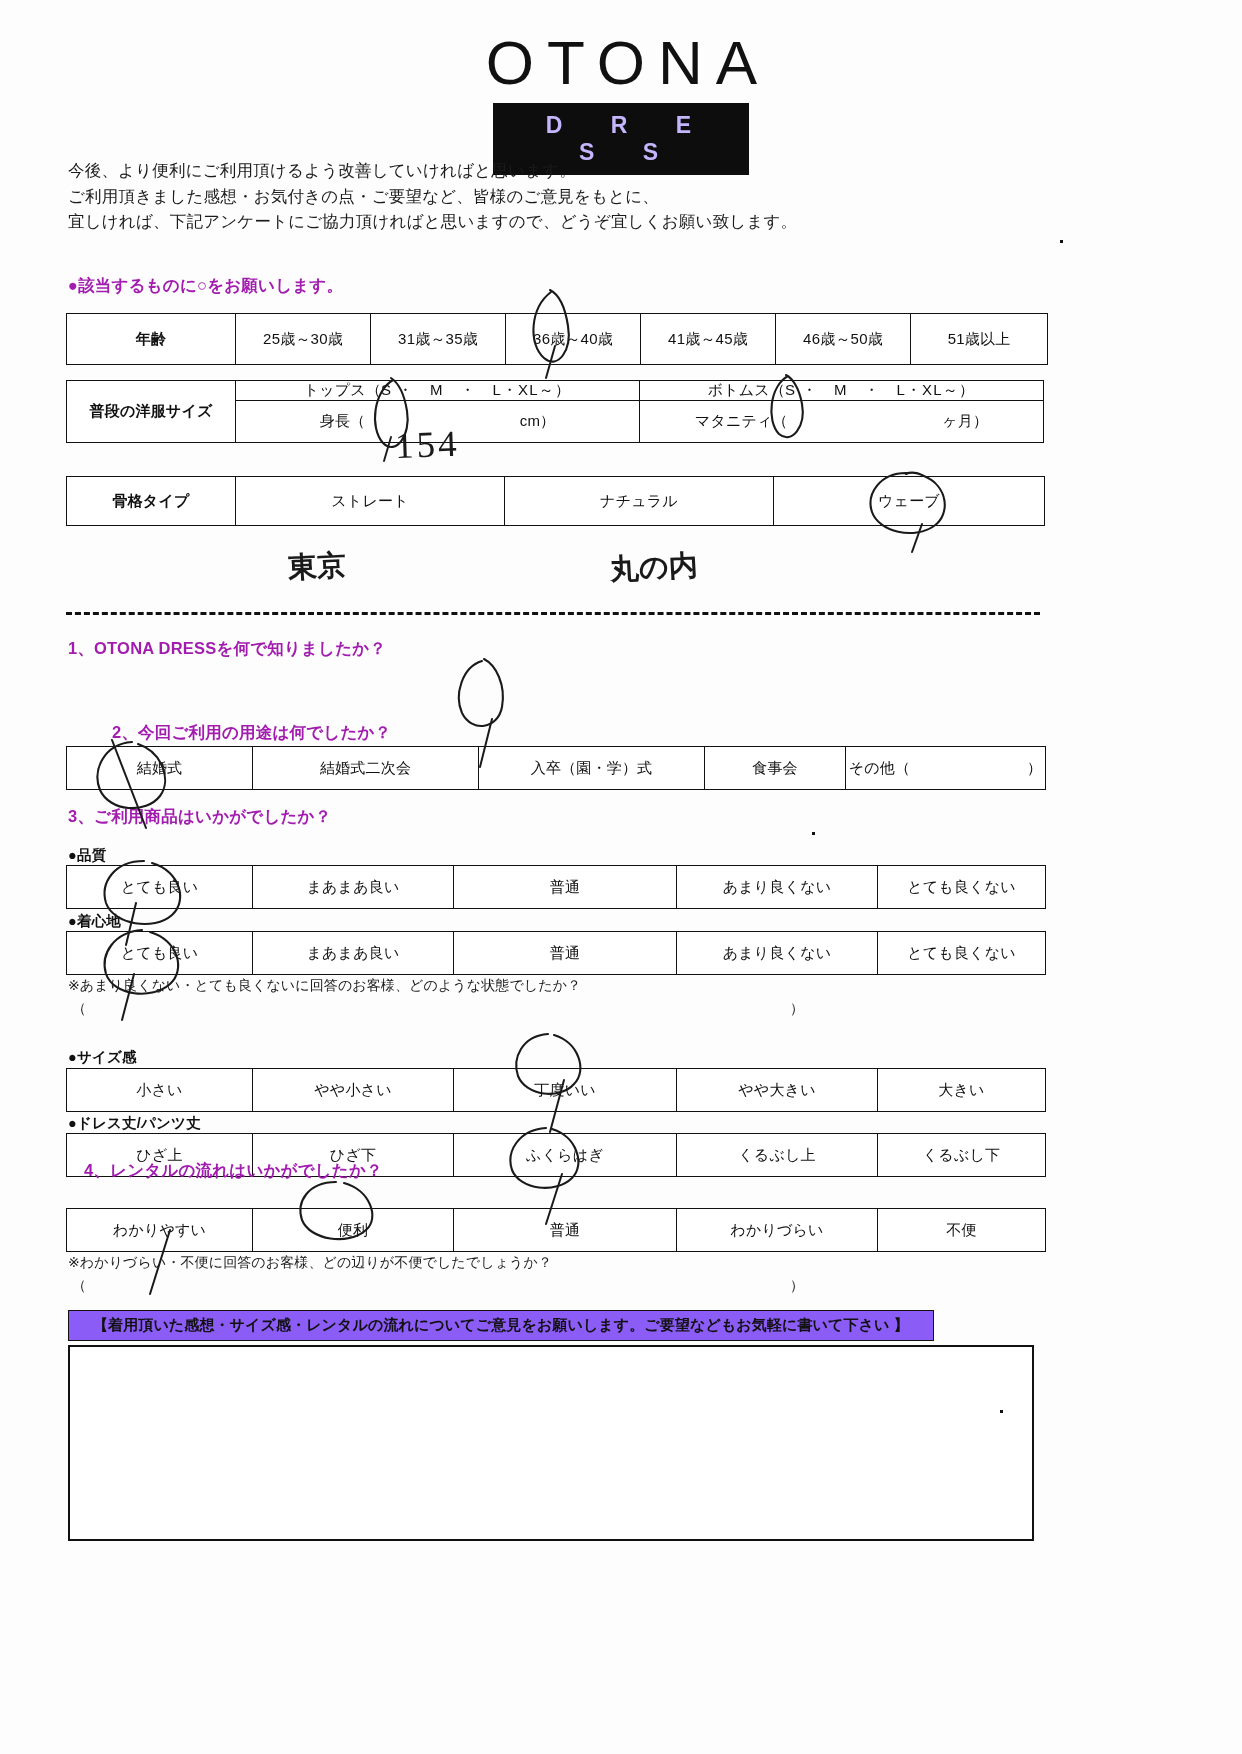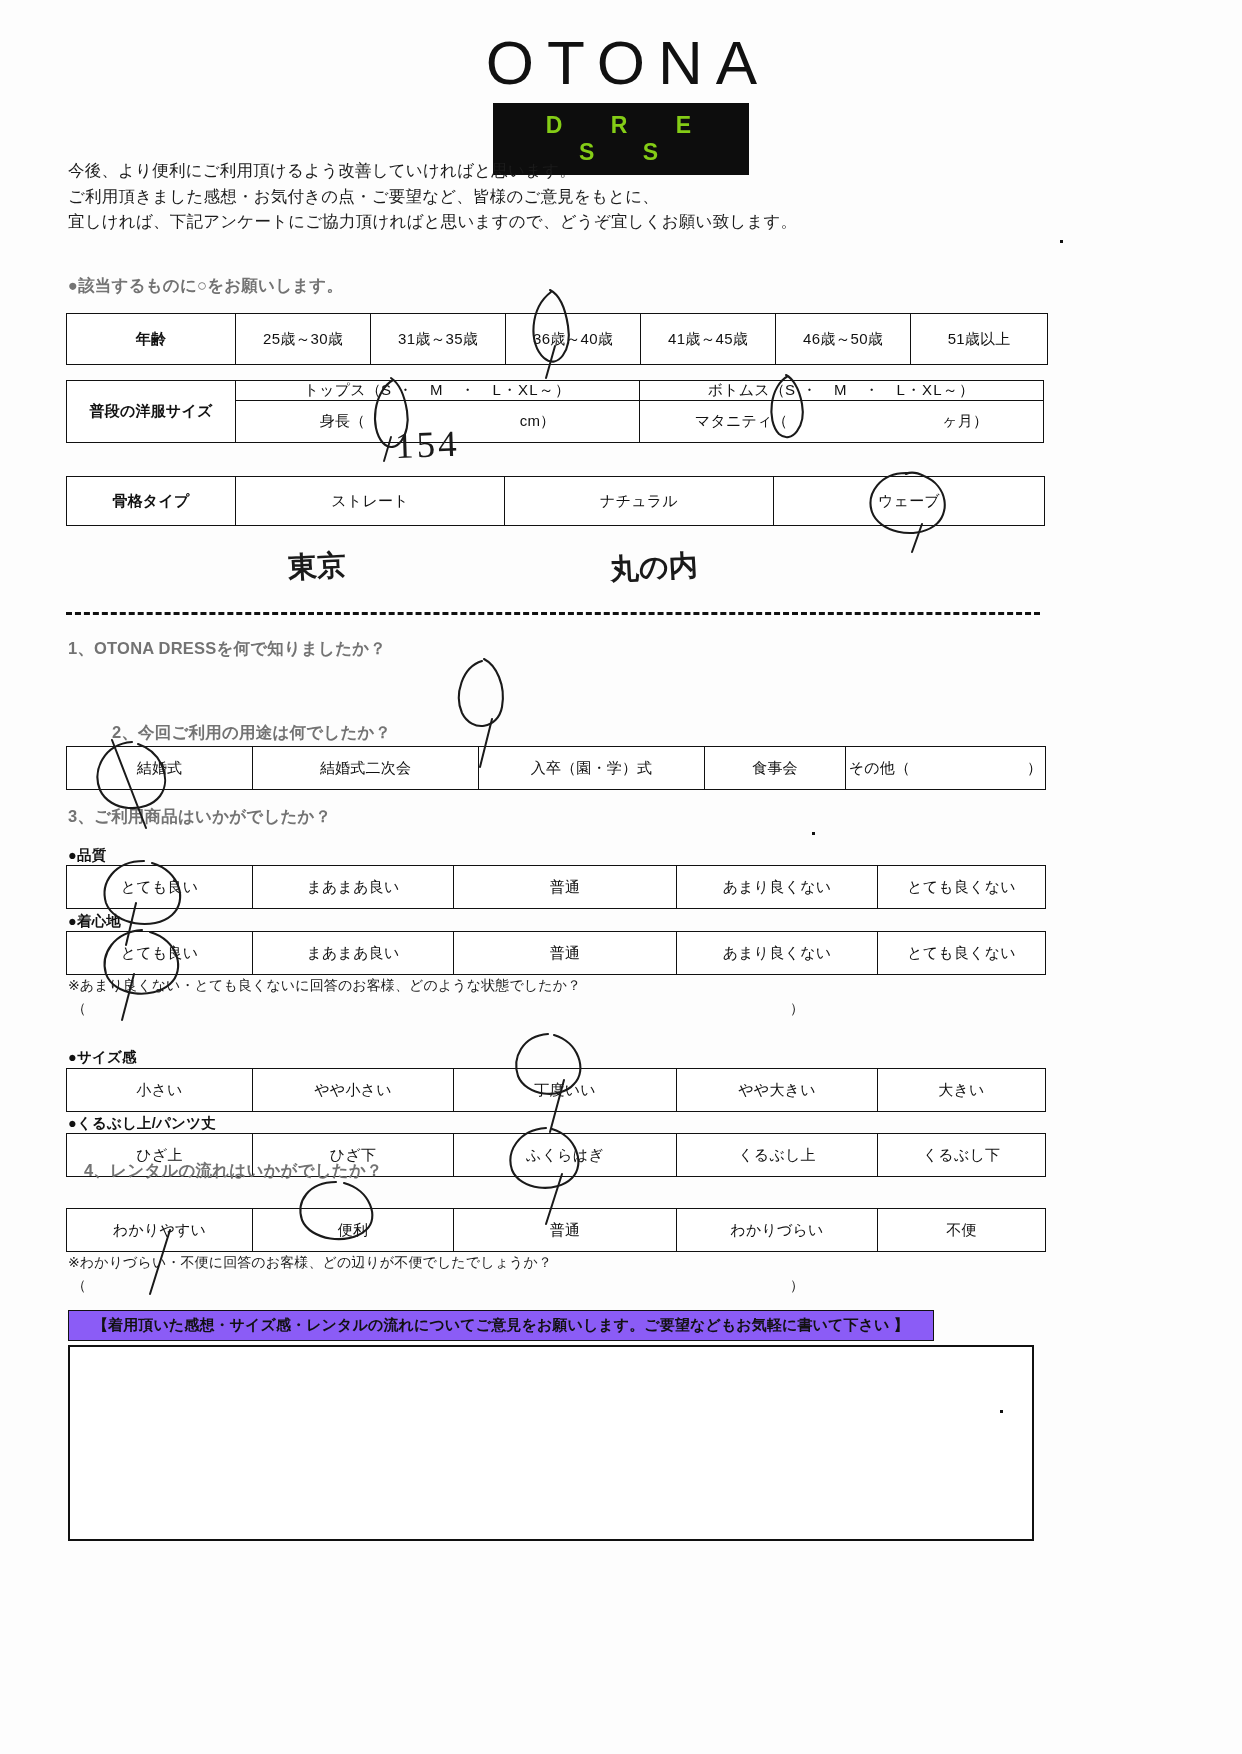--- a/index.html
+++ b/index.html
@@ -18,33 +18,33 @@
   
   .logo-wrap{
     position:absolute;left:0;top:30px;width:1242px;text-align:center;
   }
   .logo-otona{
     font-family:"Liberation Sans","DejaVu Sans",sans-serif;
     font-size:62px;letter-spacing:13px;font-weight:400;color:#111;
     line-height:1.05;padding-left:14px;
   }
   .logo-dress{
-    display:inline-block;background:#0d0d0d;color:#84cc16;
+    display:inline-block;background:#0d0d0d;color:#c4b5fd;
     font-size:23px;letter-spacing:21px;font-weight:700;
     padding:9px 14px 9px 30px;margin-top:8px;width:212px;text-align:center;
   }
   
   .intro{
     position:absolute;left:68px;top:158px;width:1000px;
     font-size:16.5px;line-height:25.5px;letter-spacing:.2px;color:#1b1b1b;
   }
   .intro div{white-space:nowrap;}
   
   .sec-head{
-    position:absolute;font-size:16.5px;font-weight:700;letter-spacing:.2px;color:#737373;
+    position:absolute;font-size:16.5px;font-weight:700;letter-spacing:.2px;color:#a21caf;
   }
   .sub-head{
     position:absolute;font-size:14.5px;font-weight:700;color:#111;letter-spacing:.2px;
   }
   .note{
     position:absolute;font-size:14px;color:#1b1b1b;letter-spacing:.1px;
   }
   
   table.form{
     position:absolute;border-collapse:collapse;background:#fff;
@@ -220,21 +220,21 @@
         <tr>
       <td style="width:185px;height:42px;">小さい</td>
       <td style="width:200px;">やや小さい</td>
       <td style="width:222px;">丁度いい</td>
       <td style="width:200px;">やや大きい</td>
       <td style="width:167px;">大きい</td>
     </tr>
   </tbody>
     </table>
 
-  <div class="sub-head" style="left:68px;top:1114px;">●くるぶし上/パンツ丈</div>
+  <div class="sub-head" style="left:68px;top:1114px;">●ドレス丈/パンツ丈</div>
   <table class="form" style="left:66px;top:1133px;width:974px;">
     <tbody>
         <tr>
       <td style="width:185px;height:42px;">ひざ上</td>
       <td style="width:200px;">ひざ下</td>
       <td style="width:222px;">ふくらはぎ</td>
       <td style="width:200px;">くるぶし上</td>
       <td style="width:167px;">くるぶし下</td>
     </tr>
   </tbody>

